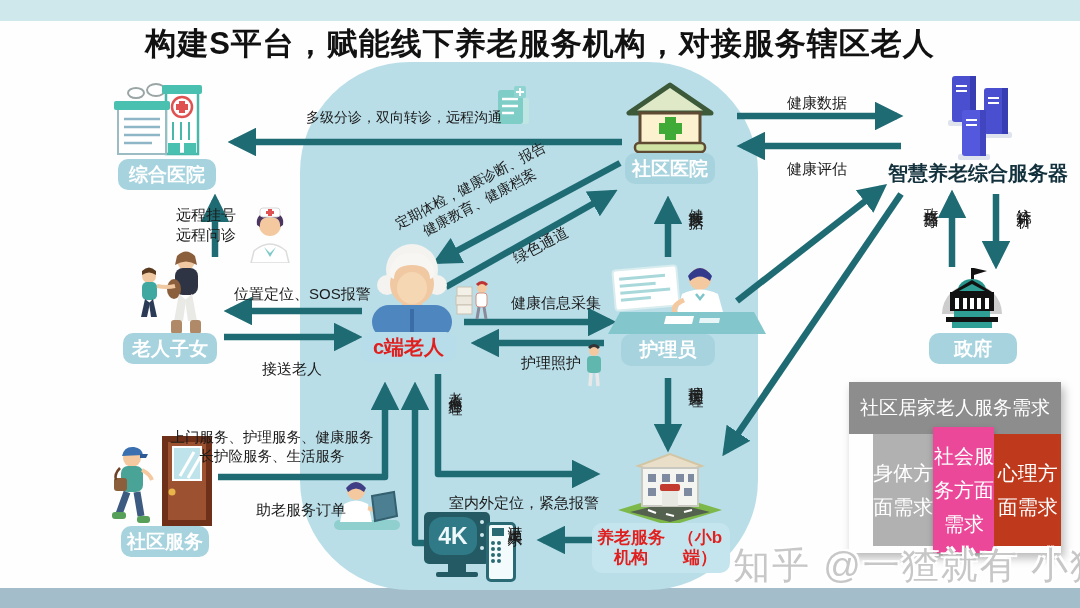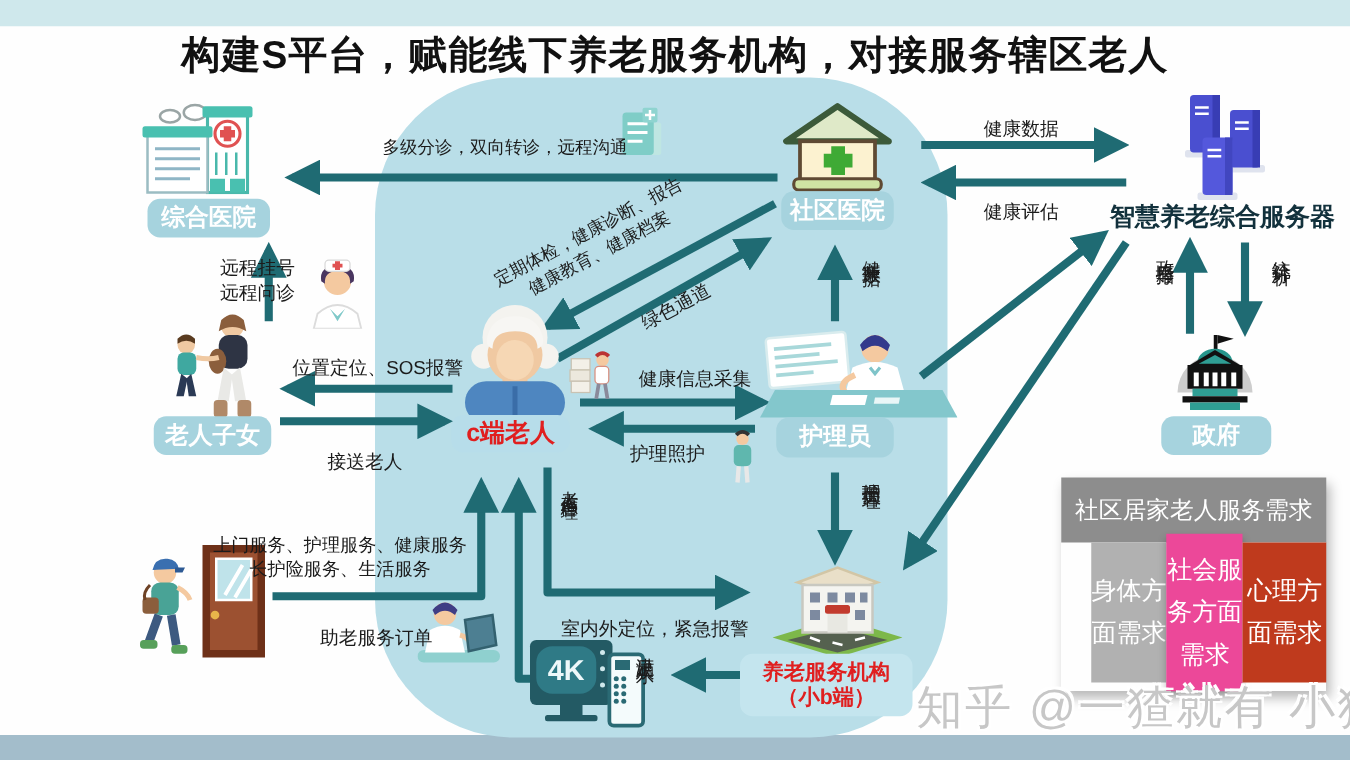--- a/index.html
+++ b/index.html
@@ -295,25 +295,26 @@
     <rect x="0" y="42" width="66" height="10" rx="5" fill="#8fd0cf"></rect>
     <circle cx="22" cy="13" r="9" fill="#f4c9a0"></circle>
     <path d="M12 10 q10-12 20 0 l-2 4 q-8-7-16 0 Z" fill="#3f3d85"></path>
     <path d="M10 26 q12-7 24 0 l4 18 h-32 Z" fill="#fff"></path>
     <path d="M34 30 q8 2 8 8" stroke="#f4c9a0" stroke-width="4" fill="none"></path>
     <polygon points="38,18 60,14 63,38 41,43" fill="#4d7f92" stroke="#33616f" stroke-width="2"></polygon>
   </svg>
 
   <div class="pill" style="left:118px;top:159px;width:98px;height:31px">综合医院</div>
   <div class="pill" style="left:123px;top:333px;width:94px;height:31px">老人子女</div>
+  <div class="pill" style="left:121px;top:526px;width:88px;height:31px">社区服务</div>
   <div class="pill" style="left:361px;top:332px;width:95px;height:30px;background:#b7ddea;color:#e01f1f;font-size:20px">c端老人</div>
   <div class="pill" style="left:625px;top:153px;width:90px;height:31px">社区医院</div>
   <div class="pill" style="left:621px;top:334px;width:94px;height:32px">护理员</div>
   <div class="pill" style="left:929px;top:333px;width:88px;height:31px">政府</div>
-  <div class="pill" style="left:592px;top:523px;width:138px;height:50px;background:#c4e5ee;color:#e01f1f;font-size:17px;flex-direction:column">
+  <div class="pill" style="left:592px;top:523px;width:138px;height:50px;background:#c4e5ee;color:#e01f1f;font-size:17px;flex-direction:row">
     <span>养老服务机构</span>
     <span>（小b端）</span>
   </div>
   <div class="lbl" style="left:888px;top:160px;width:174px;text-align:center;font-size:20px;font-weight:bold;color:#12313c">智慧养老综合服务器</div>
 
   <div class="lbl" style="left:306px;top:109px;font-size:14px">多级分诊，双向转诊，远程沟通</div>
   <div class="lbl" style="left:176px;top:205px;line-height:20px">
     <span style="display:block">远程挂号</span>
     <span style="display:block">远程问诊</span>
   </div>
@@ -323,21 +324,21 @@
     <span style="display:block">定期体检，健康诊断、报告</span>
     <span style="display:block">健康教育、健康档案</span>
   </div>
   <div class="lbl rot" style="left:499px;top:236px;width:84px">绿色通道</div>
   <div class="lbl" style="left:787px;top:94px">健康数据</div>
   <div class="lbl" style="left:787px;top:160px">健康评估</div>
   <div class="vlbl" style="left:686px;top:197px">健康数据</div>
   <div class="vlbl" style="left:921px;top:196px">政府指导</div>
   <div class="vlbl" style="left:1014px;top:196px">统计分析</div>
   <div class="lbl" style="left:511px;top:294px">健康信息采集</div>
-  <div class="lbl" style="left:504px;top:354px">护理照护</div>
+  <div class="lbl" style="left:521px;top:354px">护理照护</div>
   <div class="vlbl" style="left:686px;top:374px">护理员管理</div>
   <div class="vlbl" style="left:447px;top:381px;font-size:14px">老人信息管理</div>
   <div class="lbl" style="left:158px;top:428px;width:228px;text-align:center;font-size:14.5px;line-height:19px">
     <span style="display:block">上门服务、护理服务、健康服务</span>
     <span style="display:block">长护险服务、生活服务</span>
   </div>
   <div class="lbl" style="left:256px;top:501px">助老服务订单</div>
   <div class="lbl" style="left:449px;top:494px">室内外定位，紧急报警</div>
   <div class="vlbl" style="left:505px;top:514px">满足娱乐</div>
 

